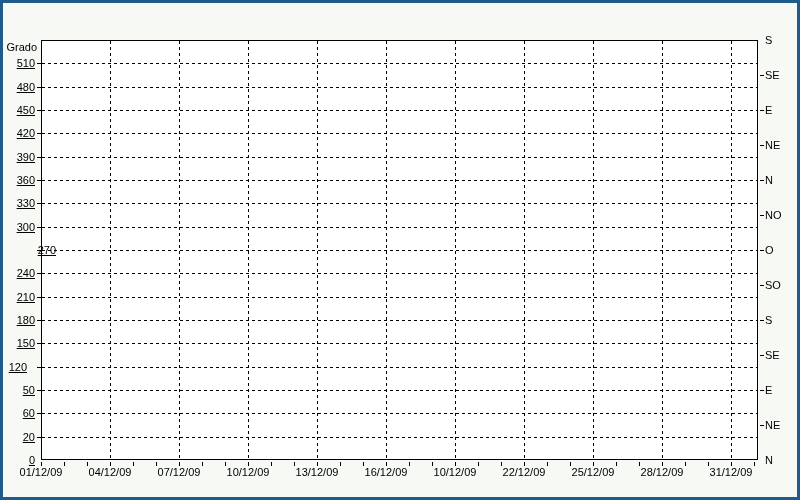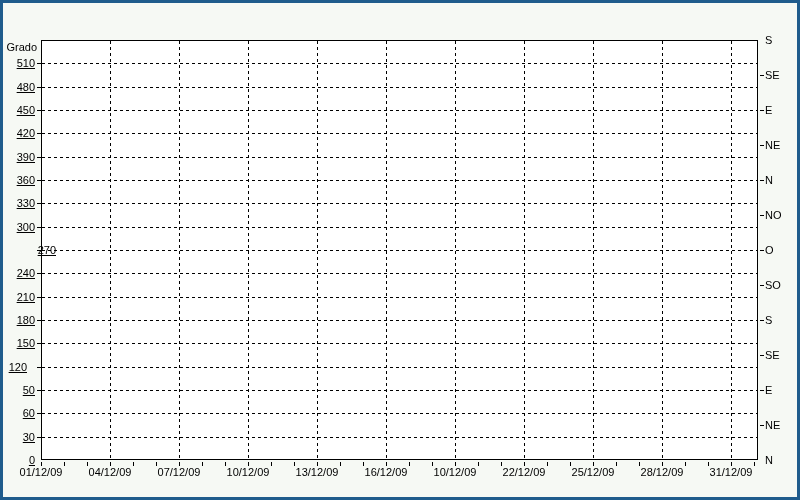--- a/index.html
+++ b/index.html
@@ -69,21 +69,21 @@
 </style>
 </head>
 <body>
 
 <div id="chart-window">
   <div id="grado-label">Grado</div>
   <div id="plot-area"></div>
 <div class="axis-label y-left-label" style="left: 0px; top: 451px; width: 32px;">0</div>
     <div class="grid-h" style="left: 39px; top: 433.667px; width: 716px;"></div>
     <div class="tick" style="left: 34px; top: 433.667px; width: 4px; height: 1px;"></div>
-    <div class="axis-label y-left-label" style="left: 0px; top: 427.667px; width: 32px;">30</div>
+    <div class="axis-label y-left-label" style="left: 0px; top: 427.667px; width: 32px;">20</div>
     <div class="grid-h" style="left: 39px; top: 410.333px; width: 716px;"></div>
     <div class="tick" style="left: 34px; top: 410.333px; width: 4px; height: 1px;"></div>
     <div class="axis-label y-left-label" style="left: 0px; top: 404.333px; width: 32px;">60</div>
     <div class="grid-h" style="left: 39px; top: 387px; width: 716px;"></div>
     <div class="tick" style="left: 34px; top: 387px; width: 4px; height: 1px;"></div>
     <div class="axis-label y-left-label" style="left: 0px; top: 381px; width: 32px;">50</div>
     <div class="grid-h" style="left: 39px; top: 363.667px; width: 716px;"></div>
     <div class="tick" style="left: 34px; top: 363.667px; width: 4px; height: 1px;"></div>
     <div class="axis-label y-left-label" style="left: 0px; top: 357.667px; width: 24px;">120</div>
     <div class="grid-h" style="left: 39px; top: 340.333px; width: 716px;"></div>

